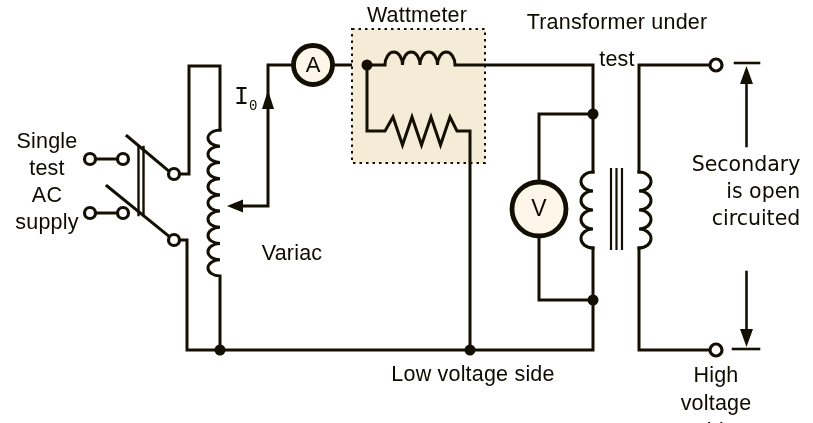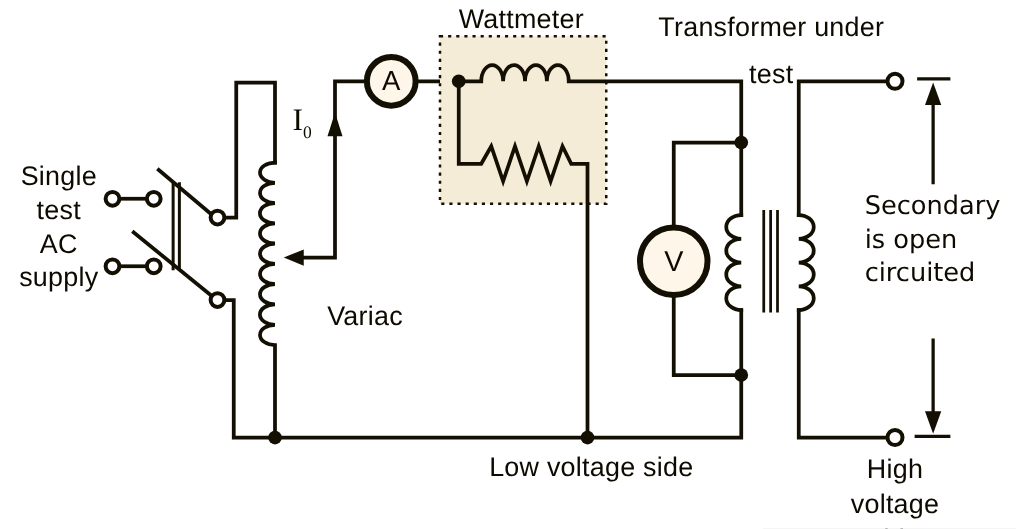--- a/index.html
+++ b/index.html
@@ -31,26 +31,26 @@
     letter-spacing:.2px;
   }
   .lbl-2line{line-height:37px;}
   .meter-letter{
     position:absolute;transform:translate(-50%,-54%);
     font-size:22px;font-weight:500;letter-spacing:0;
   }
   .note{
     position:absolute;transform:translateX(-50%);
     font-family:"DejaVu Sans",sans-serif;
-    font-size:20.5px;line-height:27px;text-align:left;white-space:pre-line;
+    font-size:20.5px;line-height:27px;text-align:right;white-space:pre-line;
   }
   .note .formula{display:block;white-space:pre;}
   .note sub,.i0 sub{font-size:14px;}
   .i0{
-    position:absolute;font-family:Liberation Serif, serif;
+    position:absolute;font-family:Liberation Mono, monospace;
     font-size:25px;font-style:normal;
   }
 </style>
 </head>
 <body>
 
 <div id="stage">
 
   <svg id="circuit-svg" width="813" height="423" viewBox="0 0 813 423">
 

